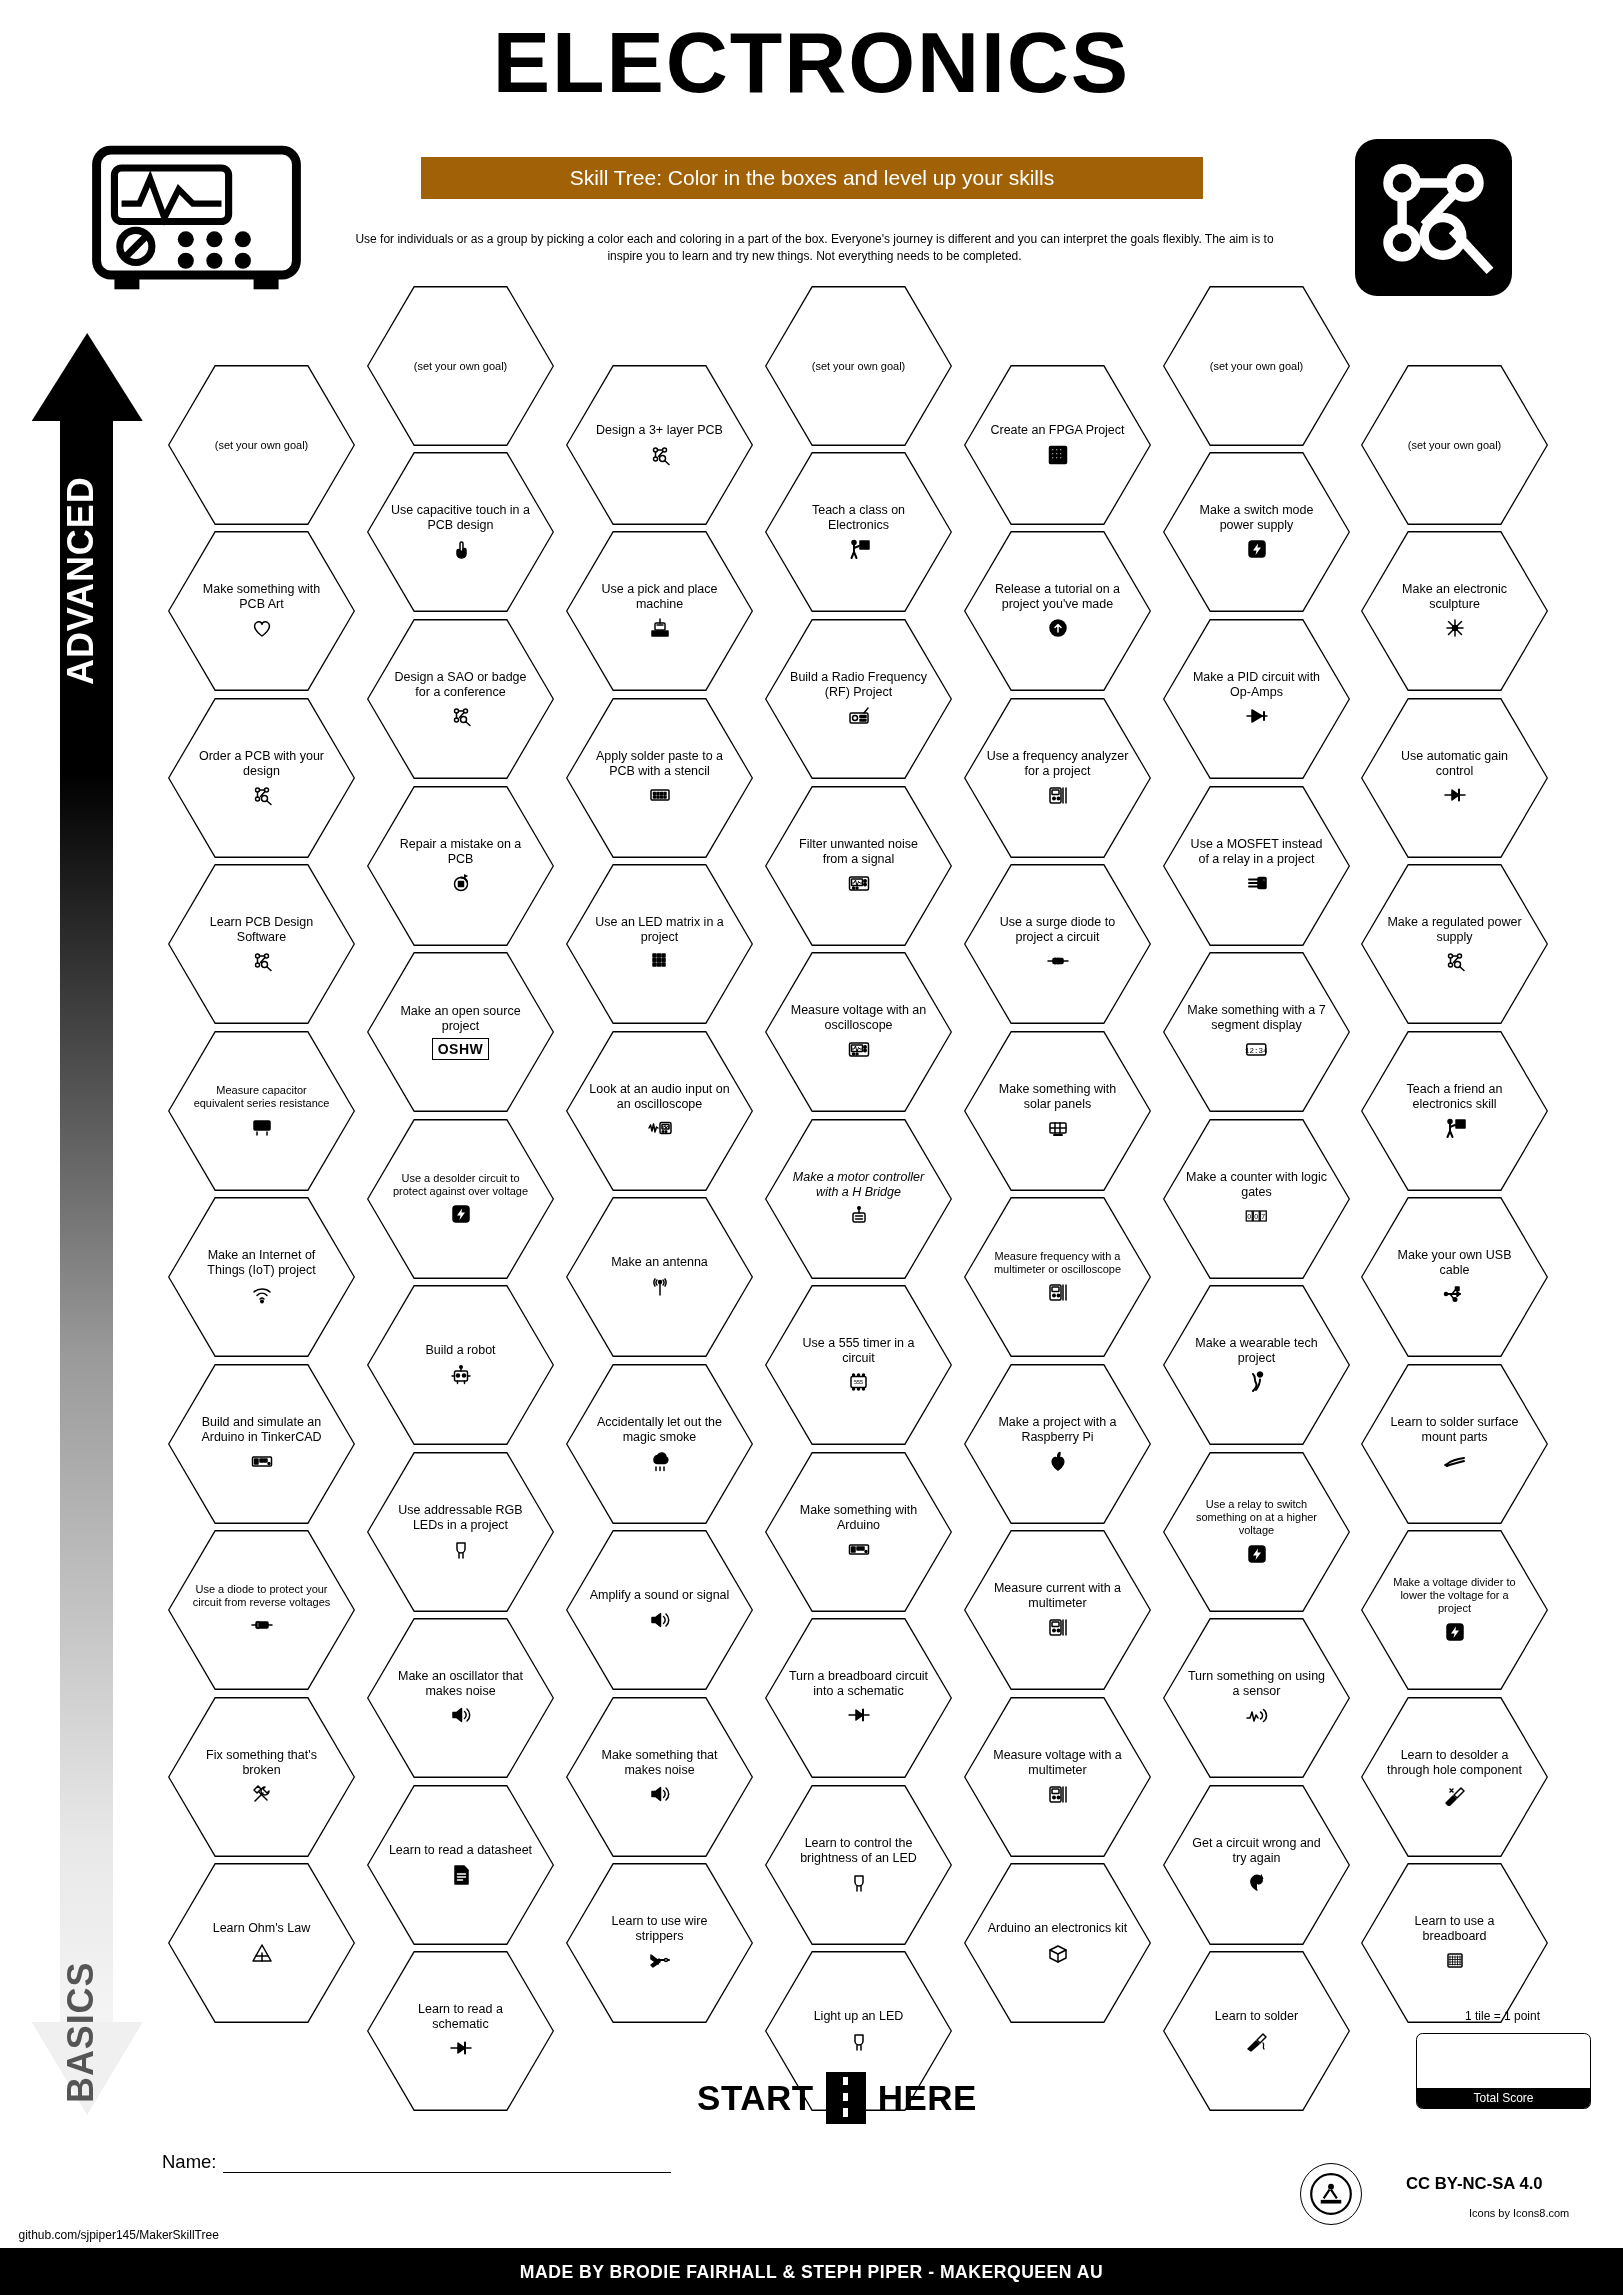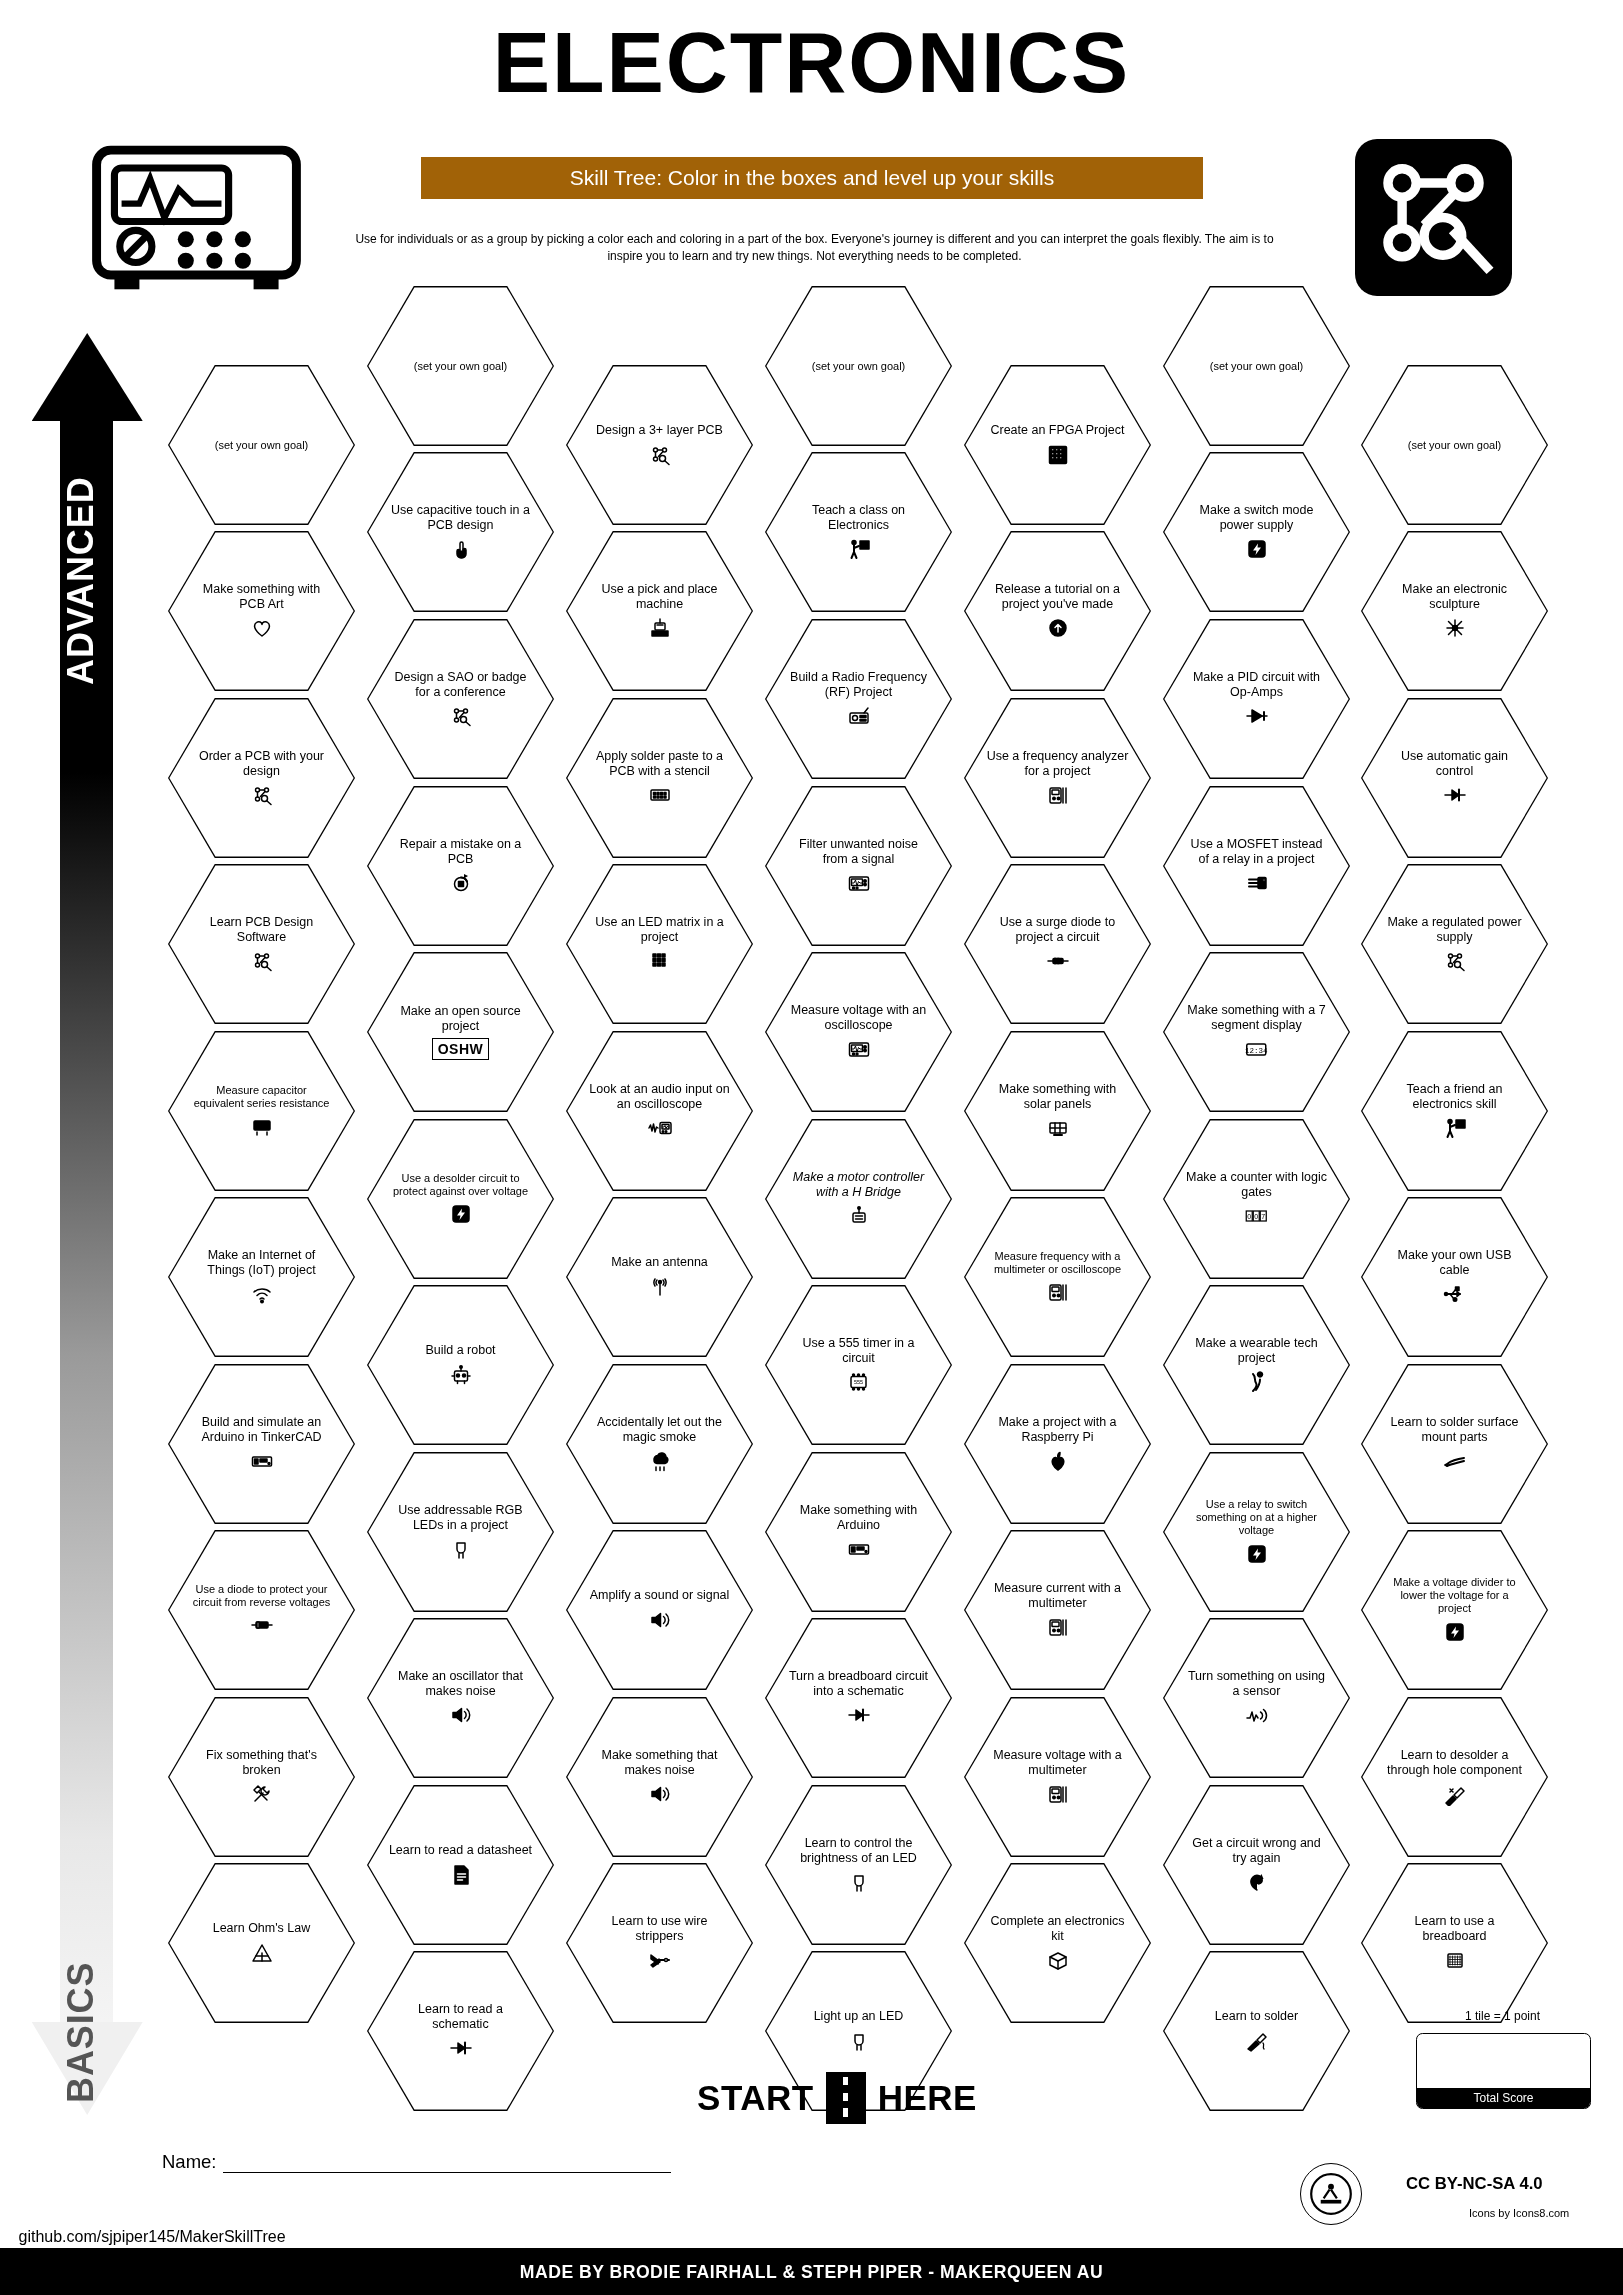--- a/index.html
+++ b/index.html
@@ -857,21 +857,21 @@
             <circle cx="25" cy="31" r="2.5" fill="#000"></circle>
             <line x1="34" y1="10" x2="34" y2="40"></line>
             <line x1="40" y1="10" x2="40" y2="40"></line>
           </svg>
         </div>
       </div>
     </div>
     <div class="hexwrap" style="left: 964px; top: 1863px;">
       <div class="border"></div>
       <div class="inner">
-        <div class="hex-label">Complete an electronics kit</div>
+        <div class="hex-label">Arduino an electronics kit</div>
         <div class="hex-icon">
           <svg viewBox="0 0 48 48" width="28" height="24" fill="none" stroke="#000" stroke-width="3" stroke-linecap="round" stroke-linejoin="round">
             <path d="M8 18 L24 10 L40 18 V34 L24 42 L8 34 Z"></path>
             <path d="M8 18 L24 26 L40 18"></path>
             <line x1="24" y1="26" x2="24" y2="42"></line>
           </svg>
         </div>
       </div>
     </div>
     <div class="hexwrap" style="left: 1163px; top: 286px;">
@@ -1186,14 +1186,14 @@
     <circle cx="30" cy="20" r="4" fill="#000"></circle>
     <rect x="16" y="38" width="28" height="5" fill="#000"></rect>
   </svg>
 </div>
 <div id="cc">CC BY-NC-SA 4.0</div>
 <div id="icons8">Icons by Icons8.com</div>
 
 <div id="footer">
   <div id="footer-center">MADE BY BRODIE FAIRHALL &amp; STEPH PIPER  -  MAKERQUEEN AU</div>
 </div>
-<div id="footer-left" style="position:absolute;left:18.5px;top:2228px;font-size:16px;color:#000;">github.com/sjpiper145/MakerSkillTree</div>
+<div id="footer-left" style="position:absolute;left:18.5px;top:2228px;font-size:12px;color:#000;">github.com/sjpiper145/MakerSkillTree</div>
 
 
 </body></html>

